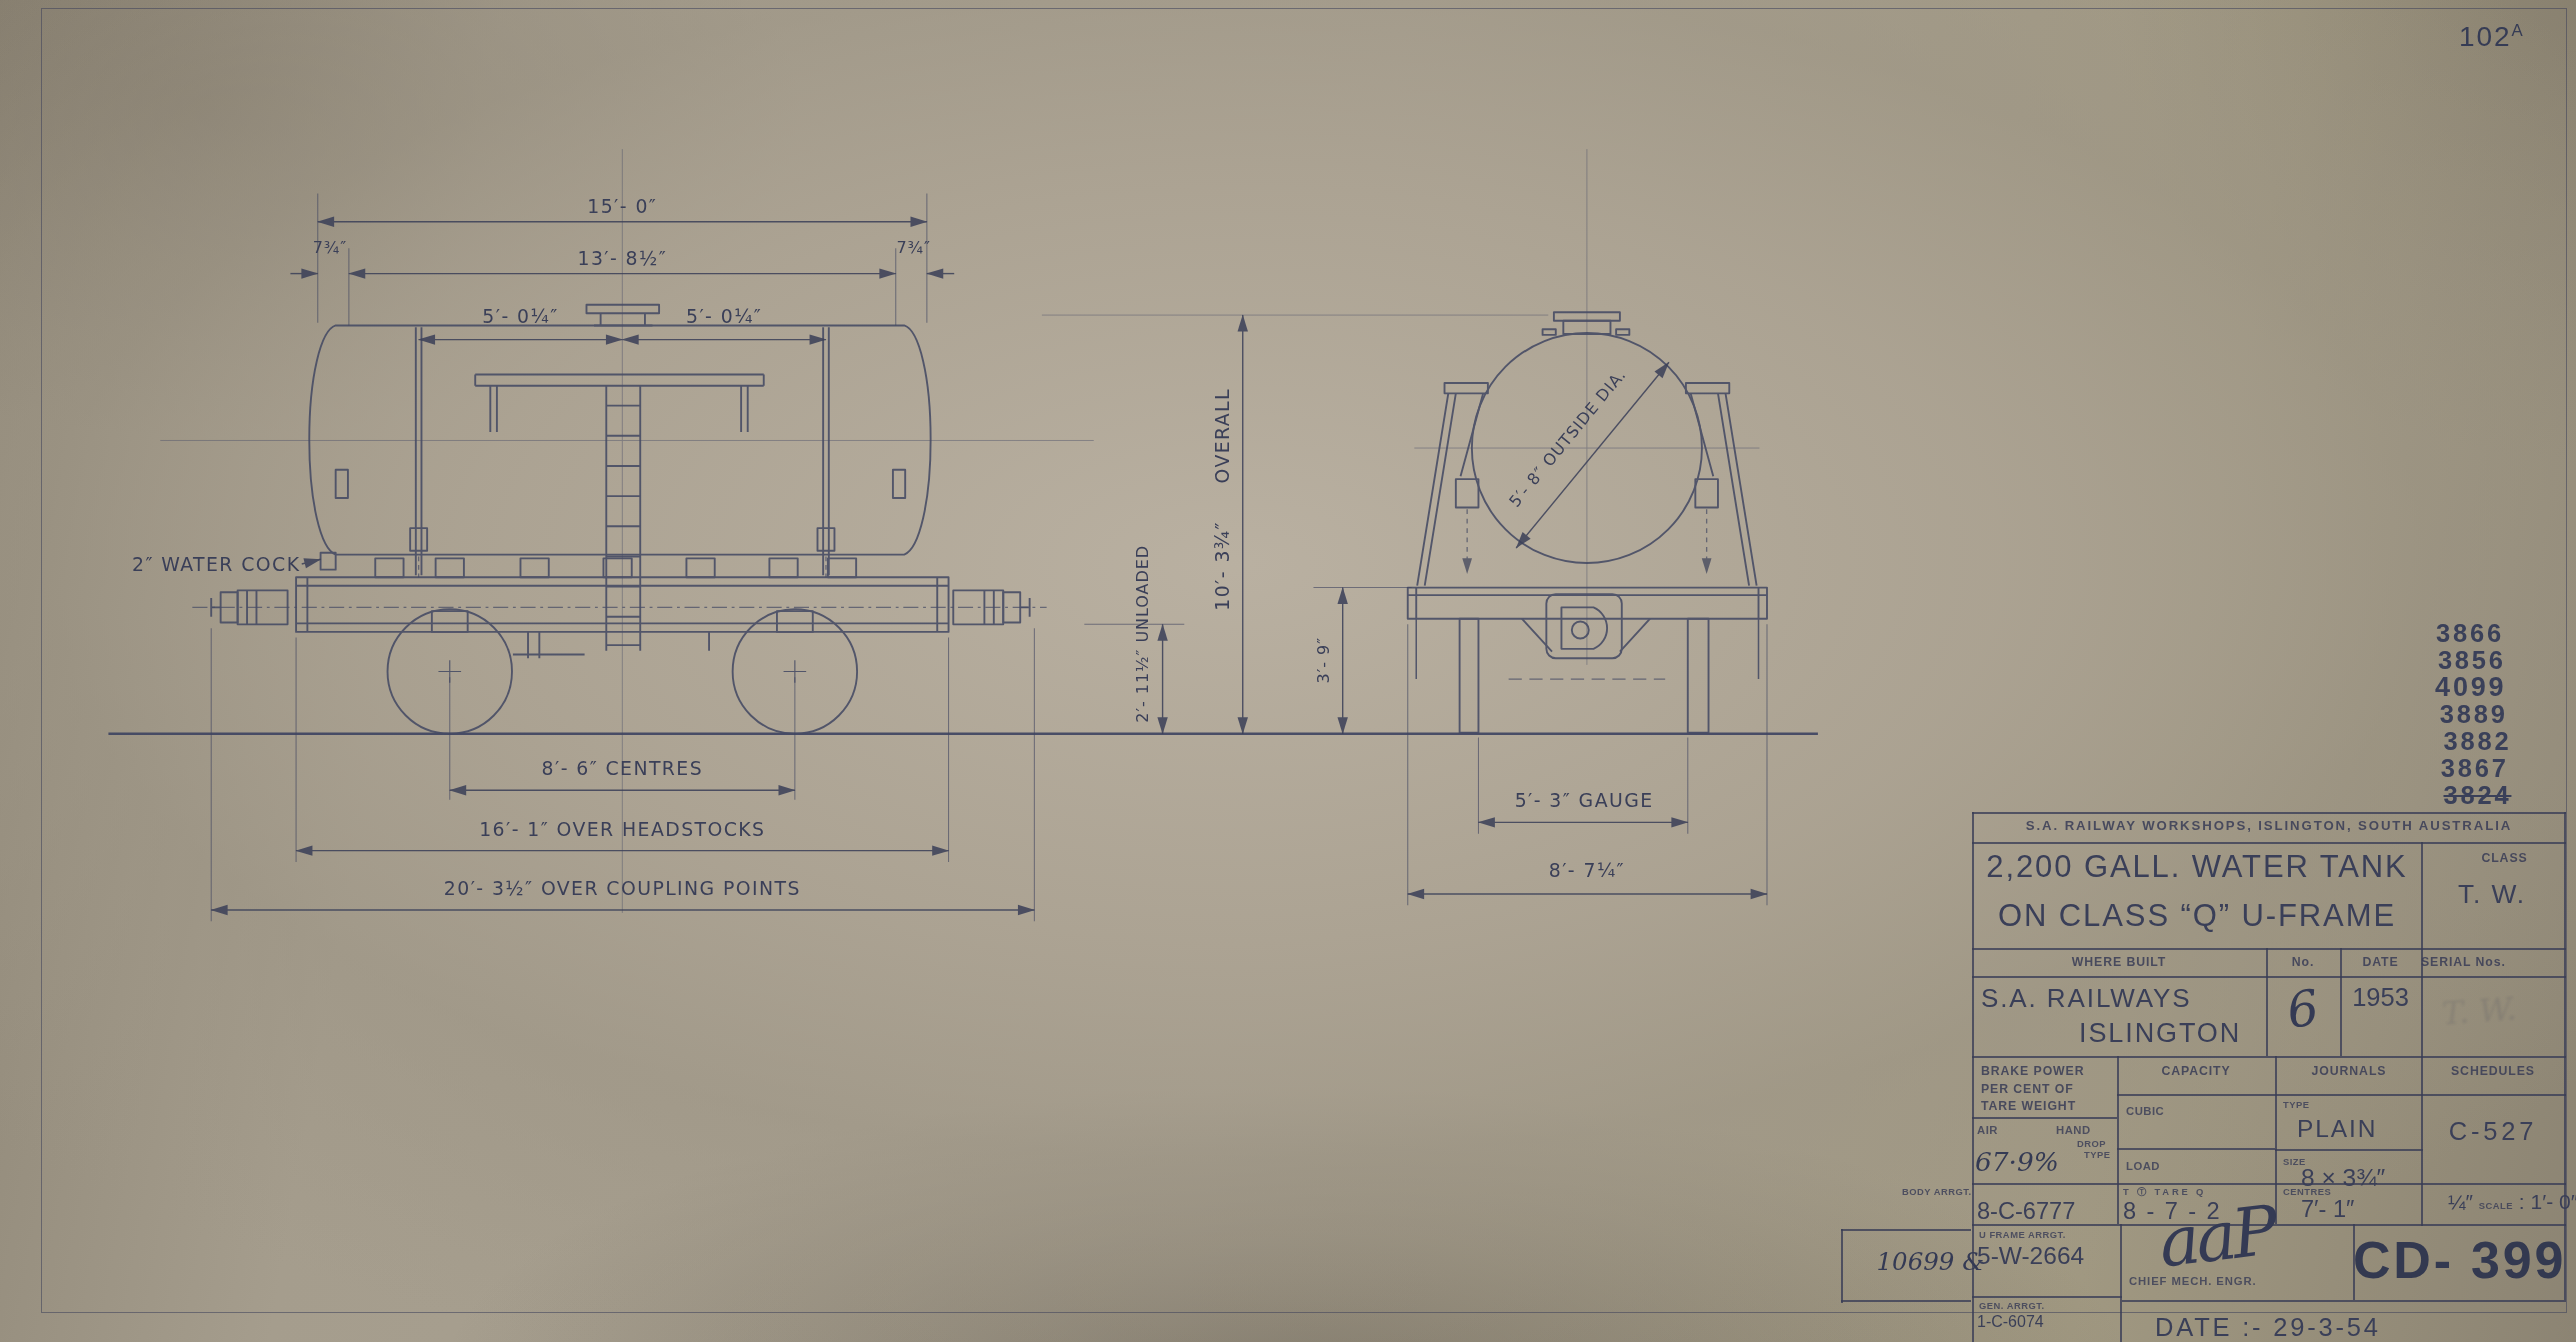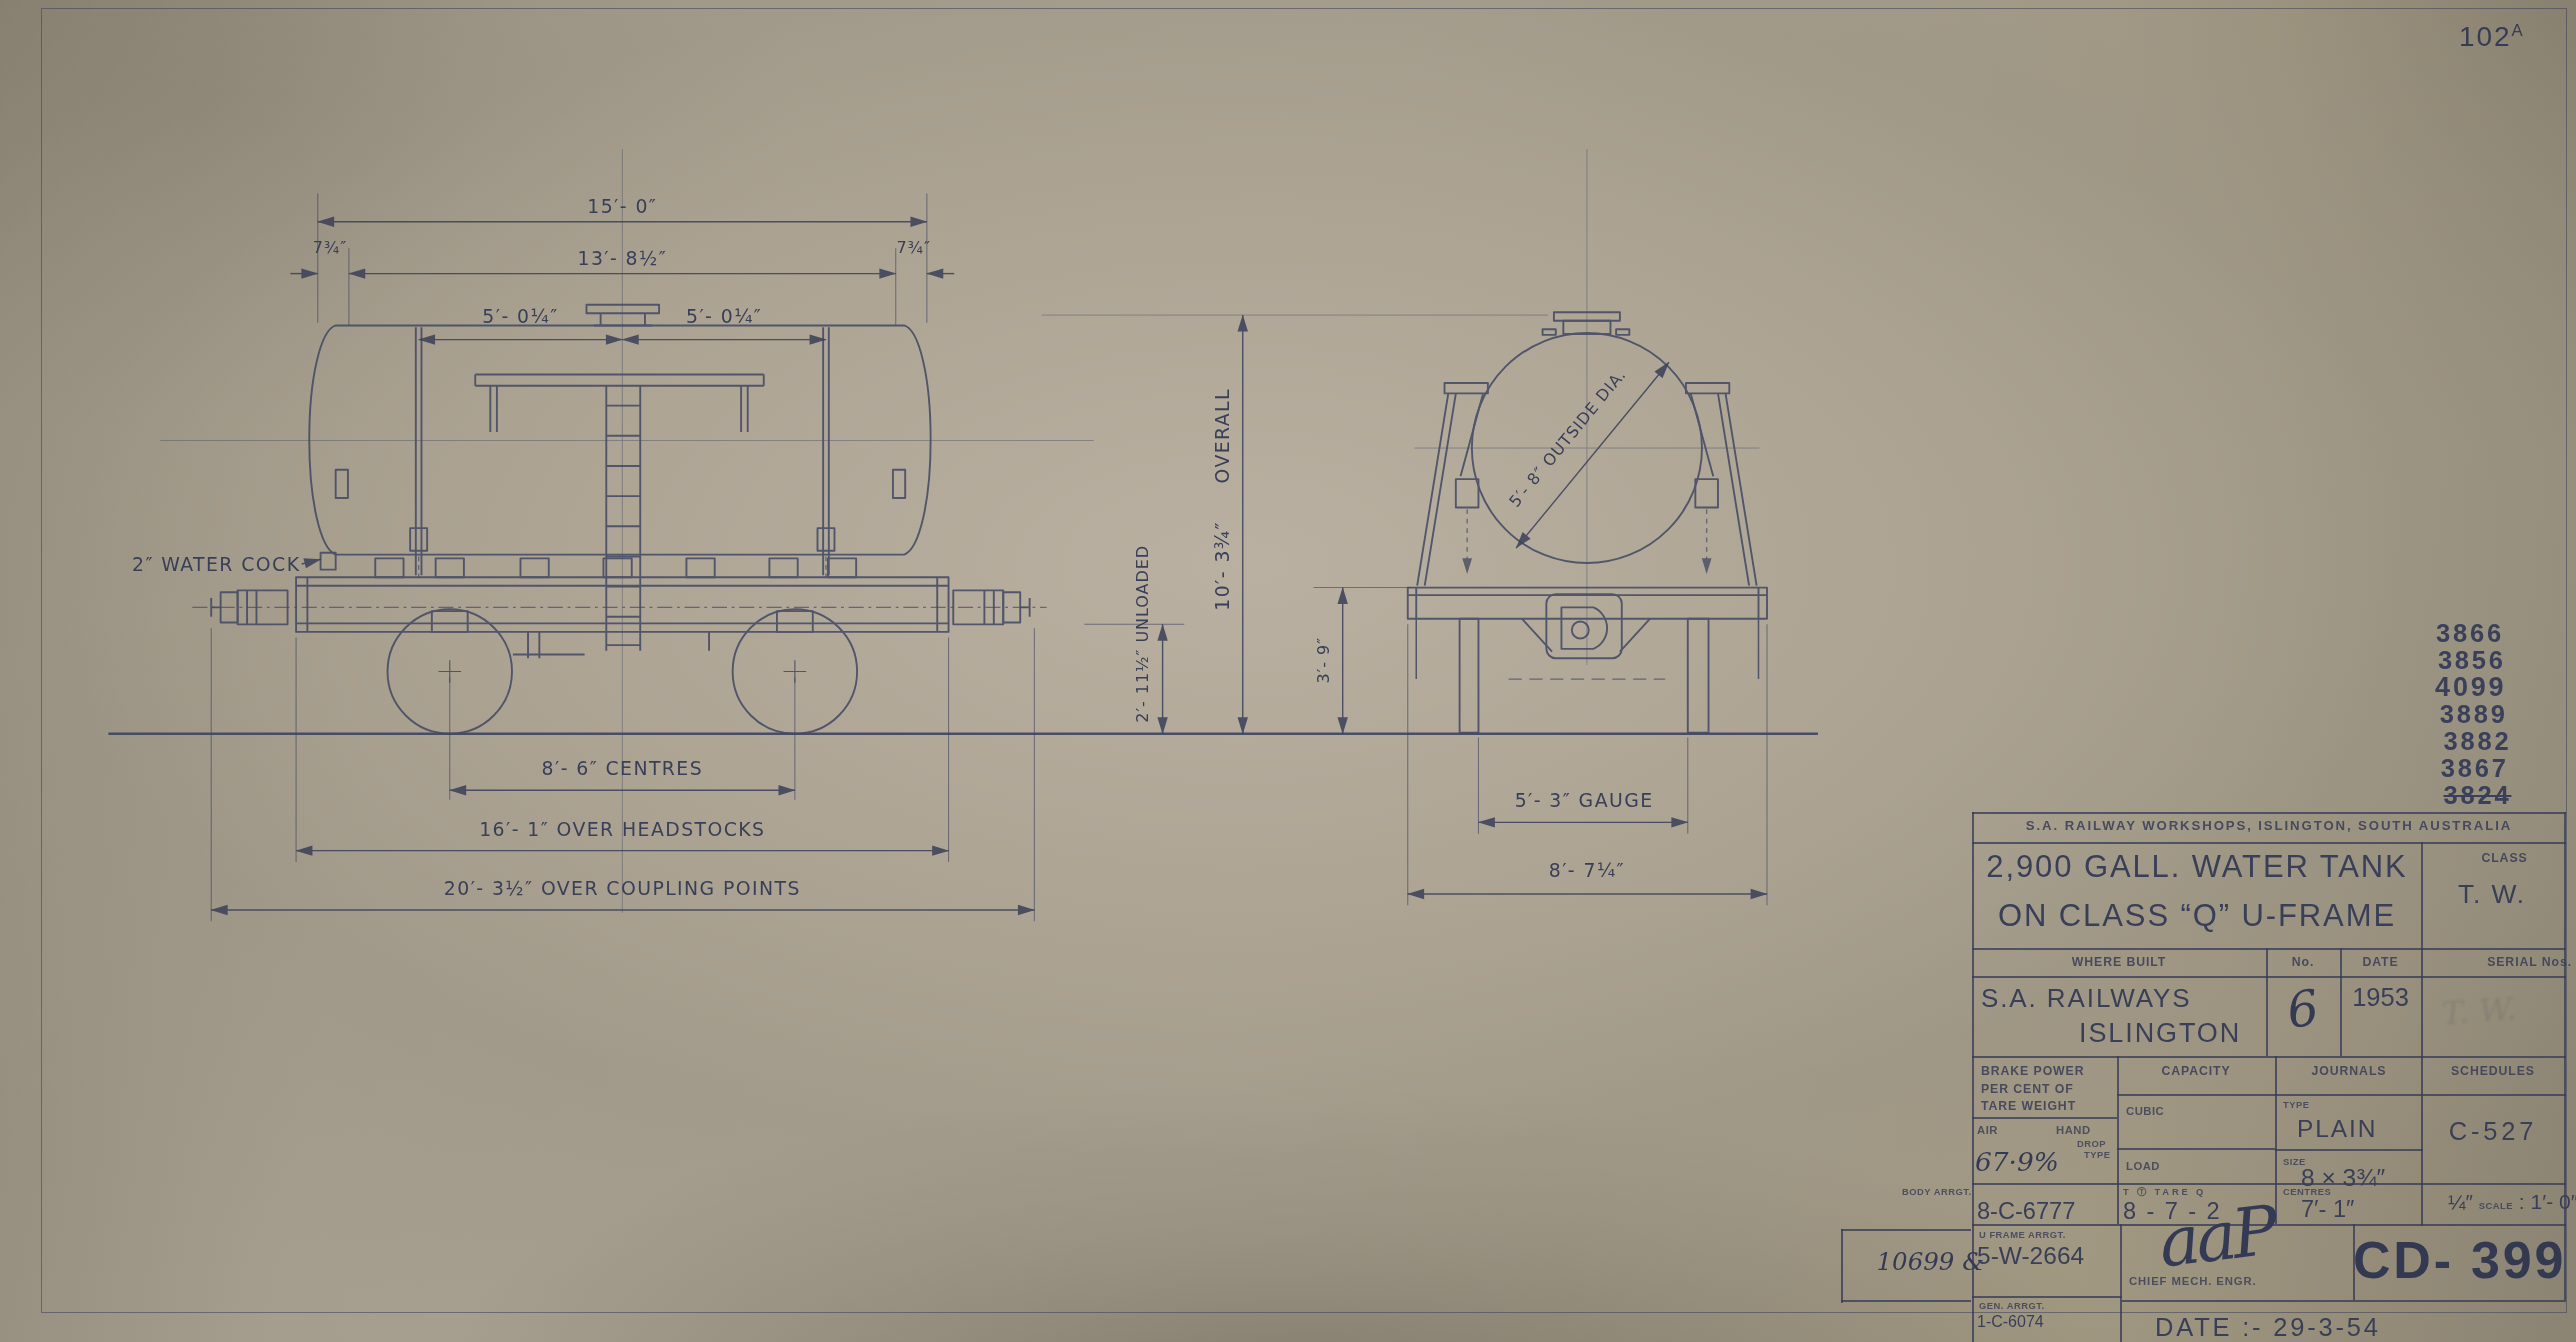--- a/index.html
+++ b/index.html
@@ -262,29 +262,29 @@
     <div class="vl" style="left:2275px;top:1056px;height:168px;"></div>
     <div class="vl" style="left:2120px;top:1224px;height:119px;"></div>
     <div class="vl" style="left:2353px;top:1224px;height:76px;"></div>
 
     <div class="hl" style="left:1841px;top:1229px;width:130px;"></div>
     <div class="hl" style="left:1841px;top:1300px;width:130px;"></div>
     <div class="vl" style="left:1841px;top:1229px;height:74px;"></div>
 
     <div class="tb-text lbl" style="left:1972px;top:818px;width:594px;text-align:center;font-size:13.2px;letter-spacing:1.9px;">S.A. RAILWAY WORKSHOPS, ISLINGTON, SOUTH AUSTRALIA</div>
 
-    <div class="tb-text" style="left:1980px;top:849px;width:434px;text-align:center;font-size:31px;letter-spacing:1.9px;">2,900 GALL. WATER TANK</div>
+    <div class="tb-text" style="left:1980px;top:849px;width:434px;text-align:center;font-size:31px;letter-spacing:1.9px;">2,200 GALL. WATER TANK</div>
     <div class="tb-text" style="left:1980px;top:898px;width:434px;text-align:center;font-size:31px;letter-spacing:1.9px;">ON CLASS “Q” U-FRAME</div>
     <div class="tb-text lbl" style="left:2421px;top:851px;width:167px;text-align:center;">CLASS</div>
     <div class="tb-text" style="left:2421px;top:879px;width:142px;text-align:center;font-size:26.4px;letter-spacing:1.9px;">T. W.</div>
 
     <div class="tb-text lbl" style="left:1972px;top:955px;width:294px;text-align:center;">WHERE BUILT</div>
     <div class="tb-text lbl" style="left:2266px;top:955px;width:74px;text-align:center;">No.</div>
     <div class="tb-text lbl" style="left:2340px;top:955px;width:81px;text-align:center;">DATE</div>
-    <div class="tb-text lbl" style="left:2421px;top:955px;width:140px;text-align:right;margin-left:11px;">SERIAL Nos.</div>
+    <div class="tb-text lbl" style="left:2421px;top:955px;width:140px;text-align:left;">SERIAL Nos.</div>
 
     <div class="tb-text" style="left:1981px;top:983px;font-size:26px;letter-spacing:1.9px;">S.A. RAILWAYS</div>
     <div class="tb-text" style="left:2079px;top:1018px;font-size:27px;letter-spacing:1.9px;">ISLINGTON</div>
     <div class="tb-text hand" style="left:2266px;top:981px;width:74px;text-align:center;font-size:49px;transform:rotate(-8deg);">6</div>
     <div class="tb-text" style="left:2340px;top:983px;width:81px;text-align:center;font-size:25.5px;">1953</div>
     <div class="tb-text hand" style="left:2442px;top:992px;font-size:32px;opacity:.13;transform:rotate(-4deg);filter:blur(0.9px);">T. W.</div>
 
     <div class="tb-text lbl" style="left:1981px;top:1064px;">BRAKE POWER</div>
     <div class="tb-text lbl" style="left:1981px;top:1082px;">PER CENT OF</div>
     <div class="tb-text lbl" style="left:1981px;top:1099px;">TARE WEIGHT</div>

